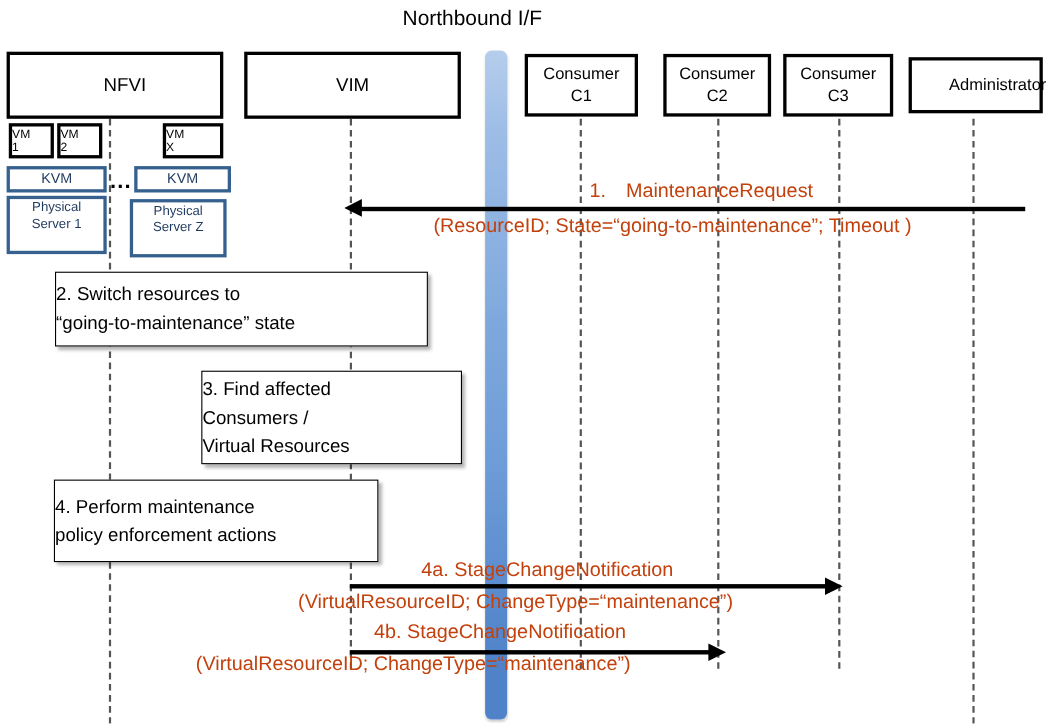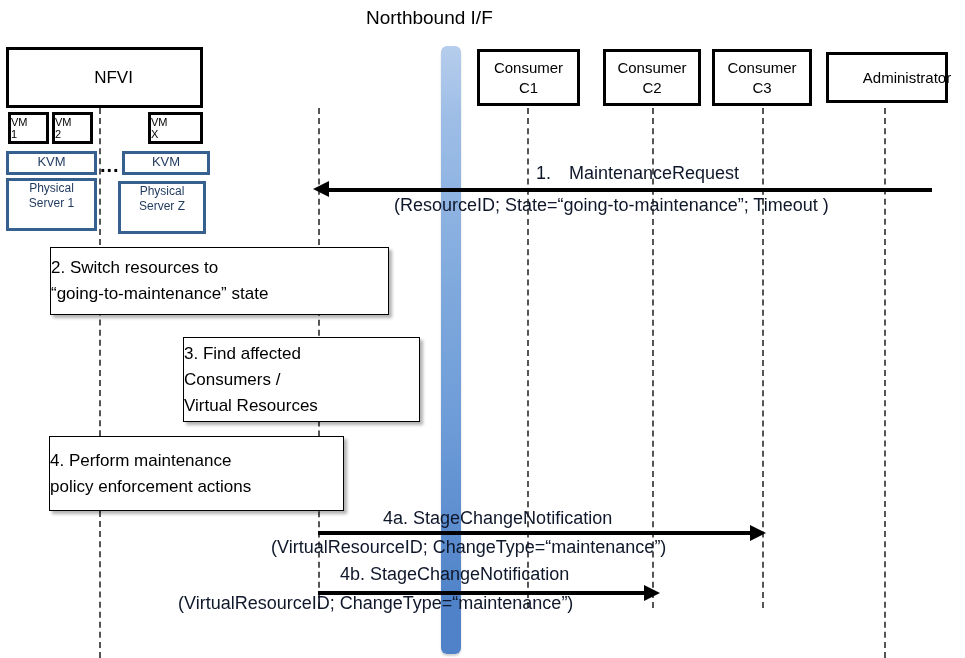--- a/index.html
+++ b/index.html
@@ -152,21 +152,21 @@
     border-top: 8px solid transparent;
     border-bottom: 8px solid transparent;
     border-left: 16px solid #000000;
   }
 
   
   .msg-label {
     position: absolute;
     font-size: 18px;
     line-height: 24px;
-    color: #0f172a;
+    color: #c2410c;
     white-space: nowrap;
     z-index: 6;
   }
 </style>
 </head>
 <body>
 
 <div id="canvas">
 
   <div class="diagram-title">Northbound I/F</div>
@@ -177,20 +177,23 @@
   <div class="lifeline abs" style="left:652px; top:108px; height:500px;"></div>
   <div class="lifeline abs" style="left:762px; top:108px; height:500px;"></div>
   <div class="lifeline abs" style="left:884px; top:108px; height:550px;"></div>
 
   <div class="nb-bar" style="left:441px; top:46px; width:20px; height:608px;"></div>
 
   <div class="head-box" style="left:6px; top:47px; width:197px; height:61px;padding-left:18px;">
     <span class="label-line">NFVI</span>
   </div>
 
+  <div class="head-box" style="left:222px; top:47px; width:197px; height:61px;">
+    <span class="label-line">VIM</span>
+  </div>
 
   <div class="head-box small" style="left:477px; top:49px; width:103px; height:57px;
        flex-direction:column;">
     <span class="label-line">Consumer</span>
     <span class="label-line">C1</span>
   </div>
 
   <div class="head-box small" style="left:603px; top:49px; width:98px; height:57px;
        flex-direction:column;">
     <span class="label-line">Consumer</span>

